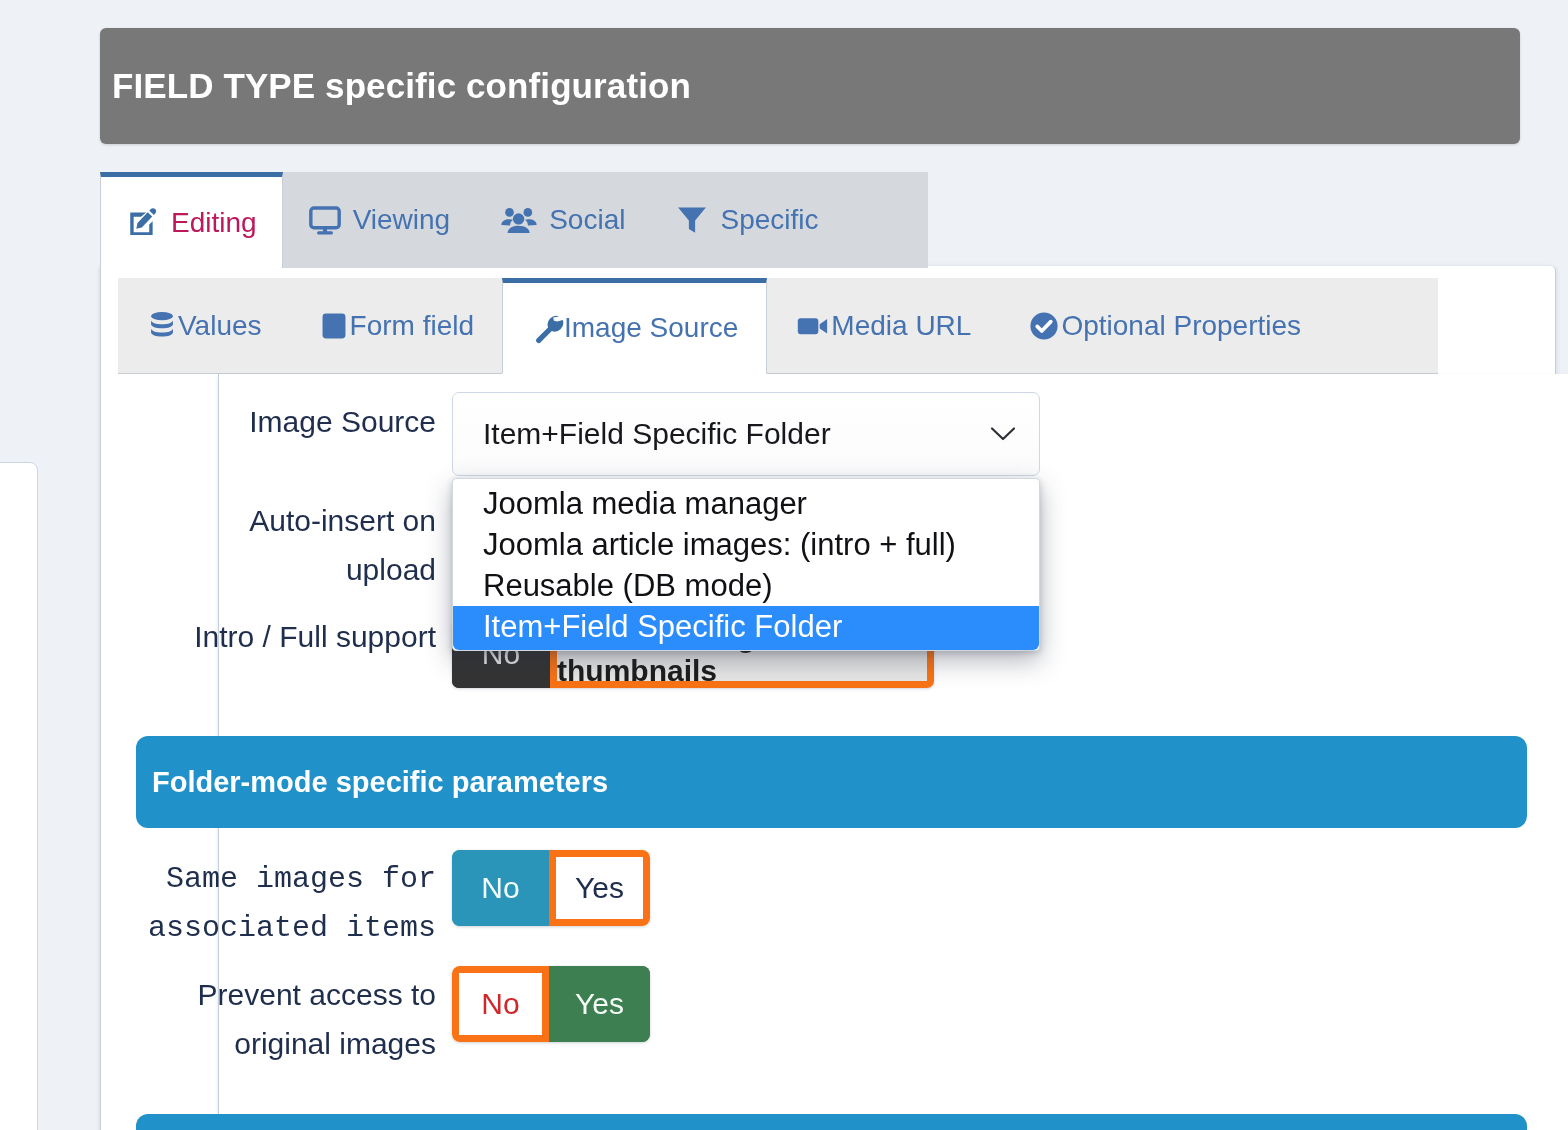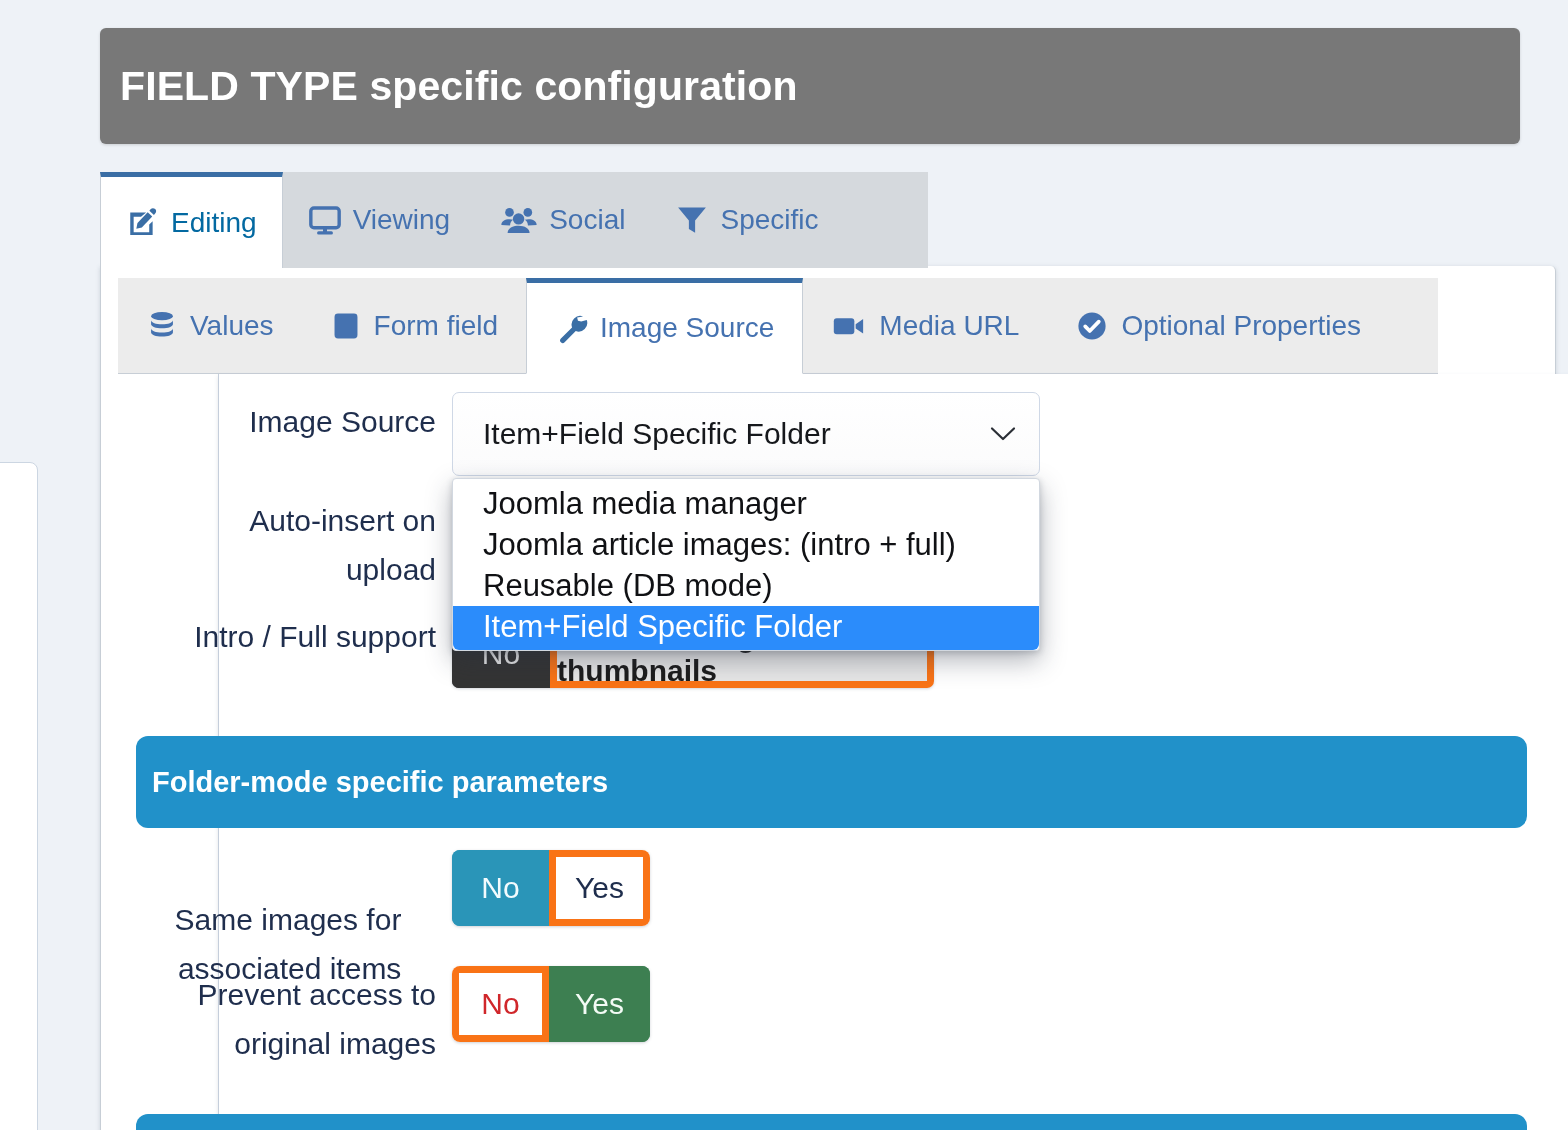--- a/index.html
+++ b/index.html
@@ -50,23 +50,23 @@
     height: 116px;
     background: #787878;
     border-radius: 6px;
     box-sizing: border-box;
     display: flex;
     align-items: center;
     box-shadow: 0 1px 3px rgba(0,0,0,0.15);
   }
   .panel-header-title {
     color: #ffffff;
-    font-size: 41px;
+    font-size: 35px;
     font-weight: bold;
-    padding-left: 20px;
+    padding-left: 12px;
     letter-spacing: 0.1px;
     white-space: nowrap;
   }
 
   
   .tabbar-outer {
     position: absolute;
     left: 0px;
     top: 172px;
     width: 828px;
@@ -86,21 +86,21 @@
     cursor: pointer;
     box-sizing: border-box;
     background: transparent;
     white-space: nowrap;
   }
   .tab.active {
     background: #ffffff;
     border-top: 5px solid #3a6ea5;
     border-left: 1px solid #c7ced6;
     border-right: 1px solid #c7ced6;
-    color: #0369a1;
+    color: #be185d;
   }
 
   
   .tabpanel-outer {
     position: absolute;
     left: 0px;
     top: 266px;
     width: 1456px;
     height: 900px;
     background: #ffffff;
@@ -120,21 +120,20 @@
     height: 96px;
     background: #ececec;
     display: flex;
     align-items: stretch;
     box-sizing: border-box;
     border-bottom: 1px solid #c7ced6;
   }
   .subtab {
     display: flex;
     align-items: center;
-    gap: 12px;
     padding: 0 28px;
     color: #4572b0;
     font-size: 28px;
     cursor: pointer;
     box-sizing: border-box;
     white-space: nowrap;
   }
   .subtab.active {
     position: relative;
     background: #ffffff;
@@ -440,21 +439,21 @@
     <div class="dd-option">Joomla media manager</div>
     <div class="dd-option">Joomla article images: (intro + full)</div>
     <div class="dd-option">Reusable (DB mode)</div>
     <div class="dd-option selected">Item+Field Specific Folder</div>
   </div>
 
   <div class="section-bar" style="left:136px; top:736px; width:1391px; height:92px;">
     <div class="section-bar-title">Folder-mode specific parameters</div>
   </div>
 
-  <div class="form-row" style="left:140px; top:896px; width:296px; justify-content:center;">
+  <div class="form-row" style="left:140px; top:855px; width:296px; justify-content:flex-end;font-family:Liberation Mono, monospace;">
     <div class="form-label">Same images for
 associated items</div>
   </div>
   <div class="btn-group" style="left:452px; top:850px;">
     <div class="tbtn on-teal" style="width:97px;height:76px;">No</div>
     <div class="tbtn off-plain" style="width:101px;height:76px;">Yes</div>
   </div>
 
   <div class="form-row" style="left:140px; top:971px; width:296px; justify-content:flex-end;">
     <div class="form-label">Prevent access to

